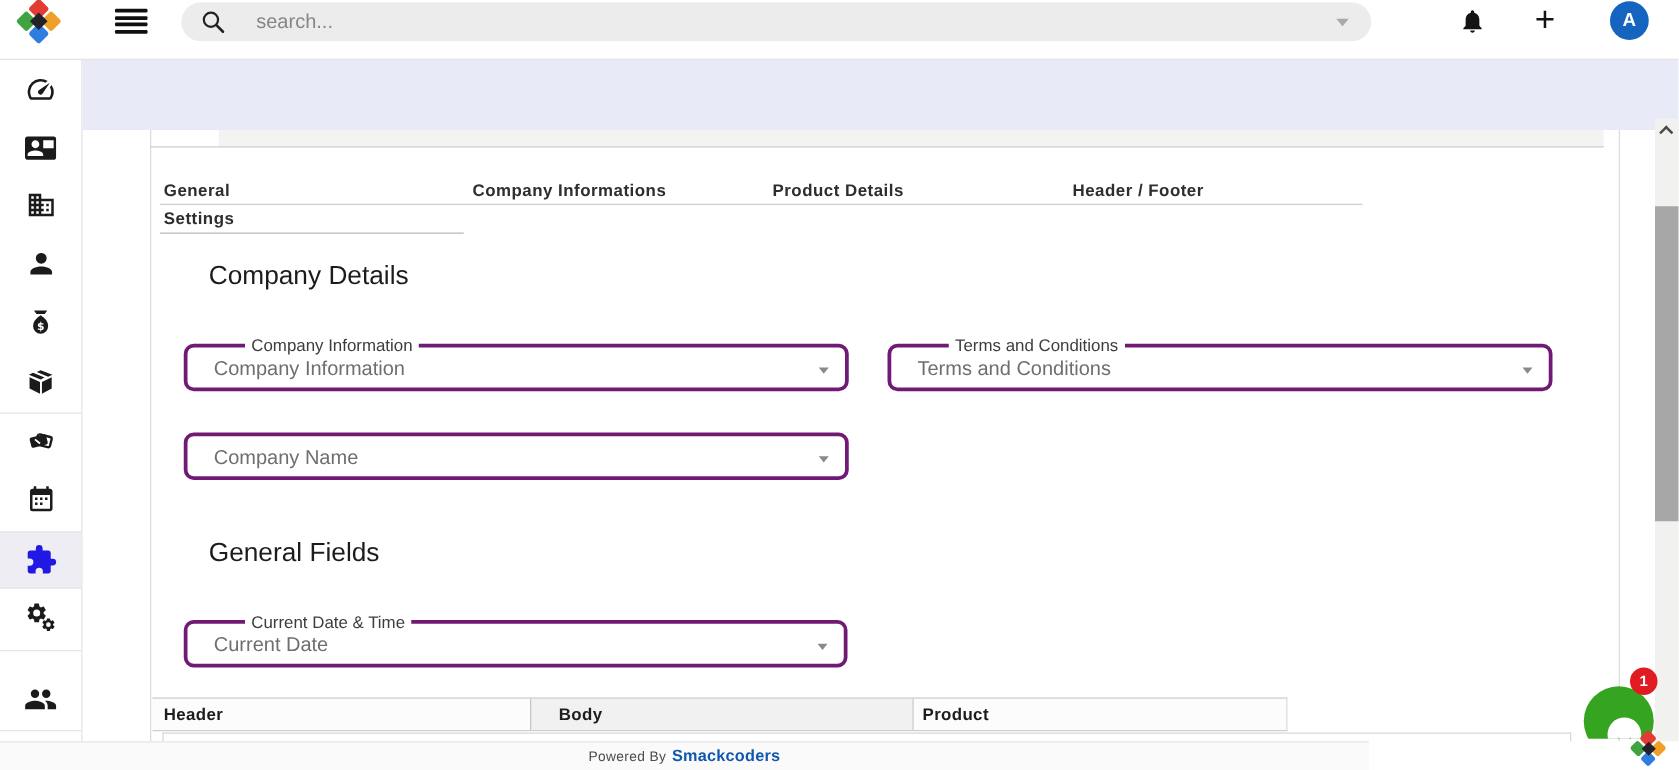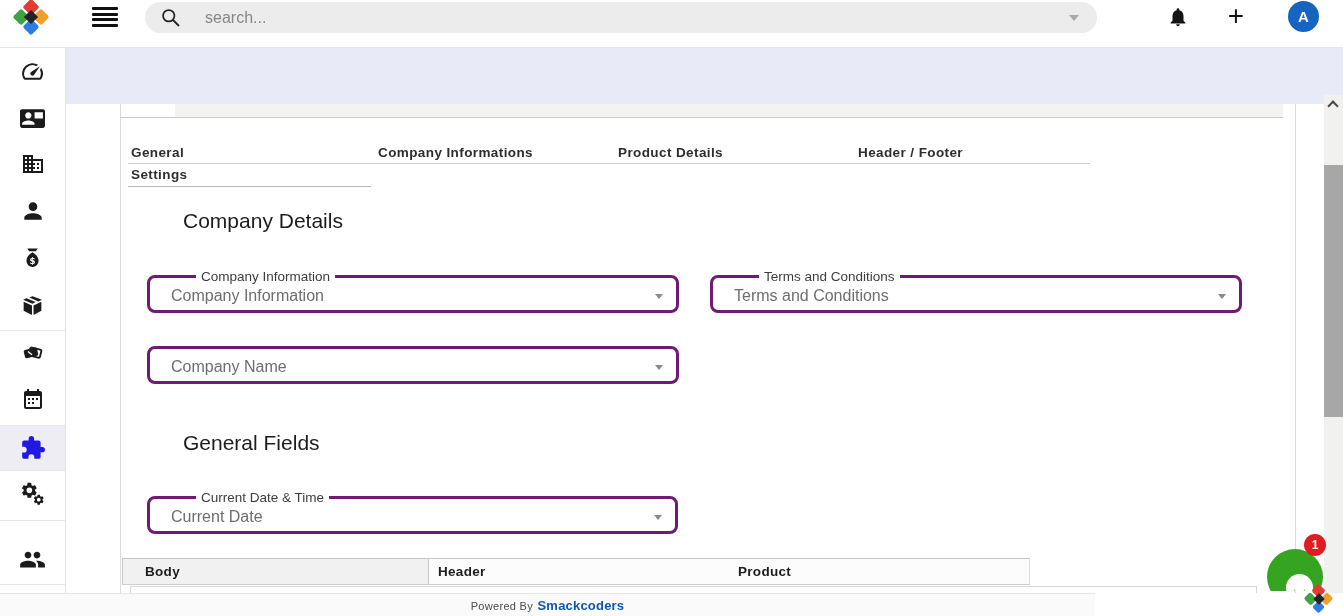--- a/index.html
+++ b/index.html
@@ -44,21 +44,21 @@
   .card-left   { position:absolute; left:120px; top:104px; width:0; height:489px; border-left:1px solid #dcdcdc; }
   .card-right  { position:absolute; left:1295px; top:104px; width:0; height:489px; border-left:1px solid #dcdcdc; }
   .top-strip   { position:absolute; left:175px; top:104px; width:1108px; height:13px; background:#f3f3f2; }
   .top-strip-line { position:absolute; left:120px; top:117px; width:1163px; border-top:1px solid #cbcbcb; }
 
   .tab-label { position:absolute; top:143px; font-size:13.5px; font-weight:bold; letter-spacing:.4px; color:#2e2e2e; line-height:20px; white-space:nowrap; cursor:pointer; }
   .tab-active { left:131px; width:86px; white-space:normal; line-height:22px; top:142px; }
   .tabs-underline  { position:absolute; left:128px; top:163px; width:962px; border-top:1px solid #cfcfcf; }
   .active-underline{ position:absolute; left:128px; top:186px; width:243px; border-top:1px solid #b9b9b9; }
 
-  .section-title { position:absolute; left:167px; font-size:21px; font-weight:400; color:#1c1c1c;margin-left:16px; }
+  .section-title { position:absolute; left:167px; font-size:21px; font-weight:400; color:#1c1c1c; }
 
   .msel { position:absolute; height:38px; background:#fff; border:3px solid #701a75; border-radius:8px; cursor:pointer; }
   .msel .flabel { position:absolute; top:-9px; left:46px; background:#fff; padding:0 5px; font-size:13.5px; color:#3d3d3d; white-space:nowrap; }
   .msel .fvalue { position:absolute; left:21px; top:0; line-height:36px; font-size:16px; color:#6e6e6e; white-space:nowrap; }
   .msel .fcaret { position:absolute; right:13px; top:16px; width:0; height:0; border-left:4.5px solid transparent; border-right:4.5px solid transparent; border-top:5.5px solid #8a8a8a; }
 
   
   .etabs { position:absolute; left:122px; top:558px; width:908px; height:27px; border-top:1px solid #c4c4c4; border-bottom:1px solid #cfcfcf; display:flex; }
   .ecell { height:100%; font-size:13.5px; font-weight:bold; letter-spacing:.3px; color:#1d1d1d; line-height:25px; cursor:pointer; }
   .ecell-body { width:307px; background:#f1f1f1; border-left:1px solid #c6c6c6; border-right:1px solid #c6c6c6; padding-left:22px; }
@@ -246,22 +246,22 @@
 
   <div class="section-title" style="top:431px">General Fields</div>
 
   <div class="msel" style="left:147px; top:496px; width:531px;">
     <span class="flabel">Current Date &amp; Time</span>
     <span class="fvalue">Current Date</span>
     <span class="fcaret"></span>
   </div>
 
   <div class="etabs">
+    <div class="ecell ecell-header">Header</div>
     <div class="ecell ecell-body">Body</div>
-    <div class="ecell ecell-header">Header</div>
     <div class="ecell ecell-footer">Product</div>
   </div>
   <div class="sliver"></div>
 
   <div class="pagefooter">
     <span class="powered">Powered By</span>
     <span class="brand">Smackcoders</span>
   </div>
 
   <div class="chat-clip">

